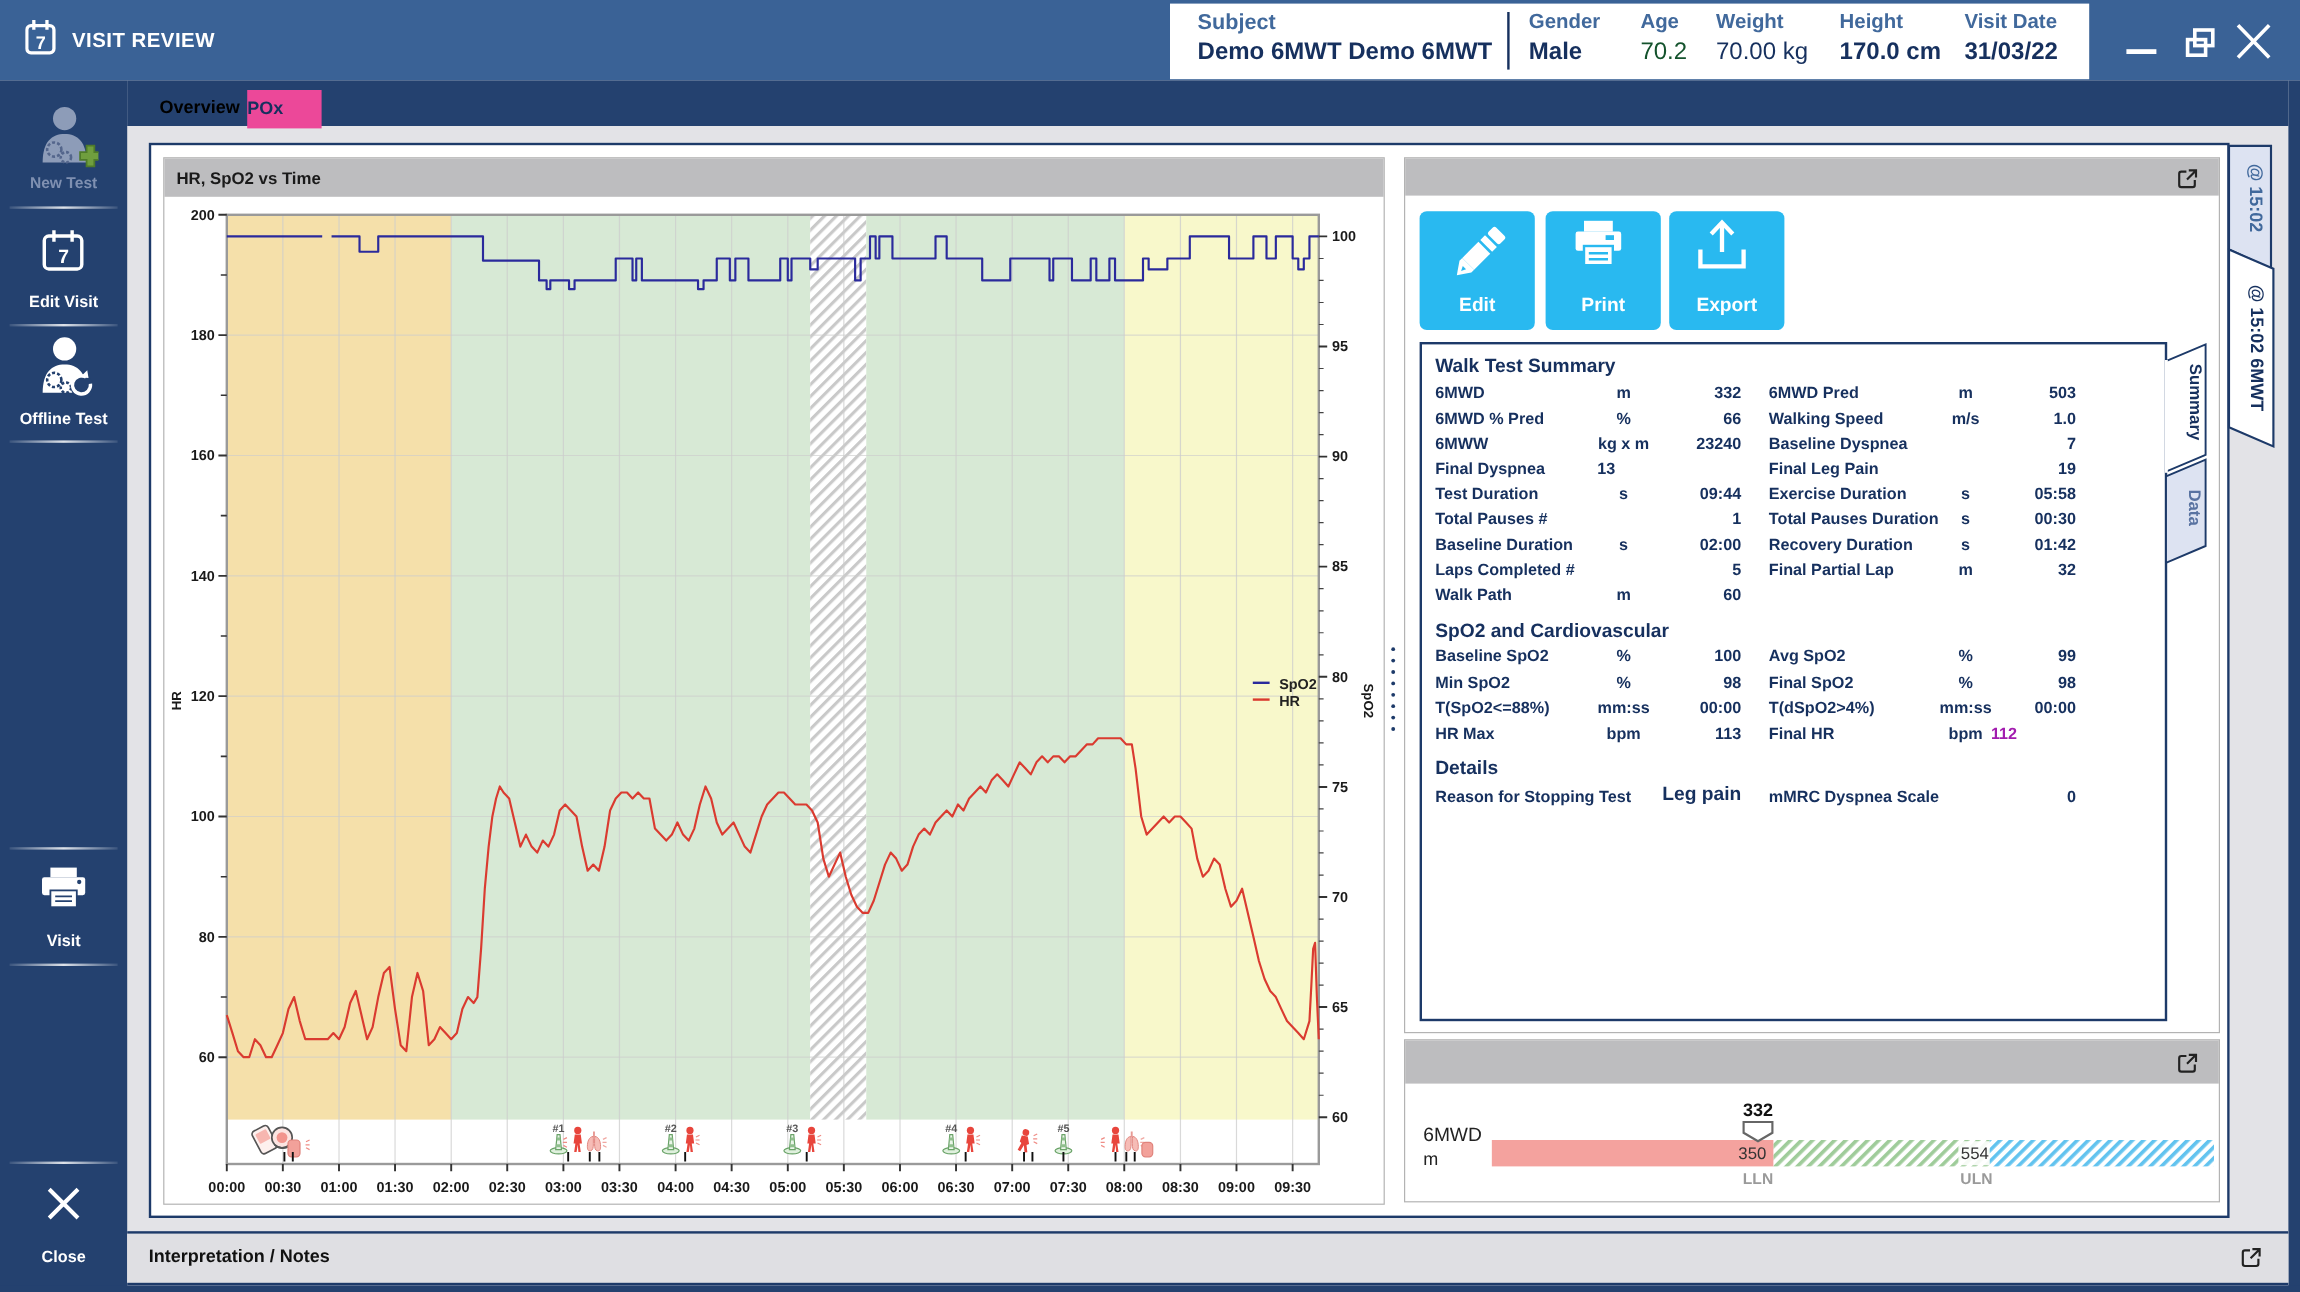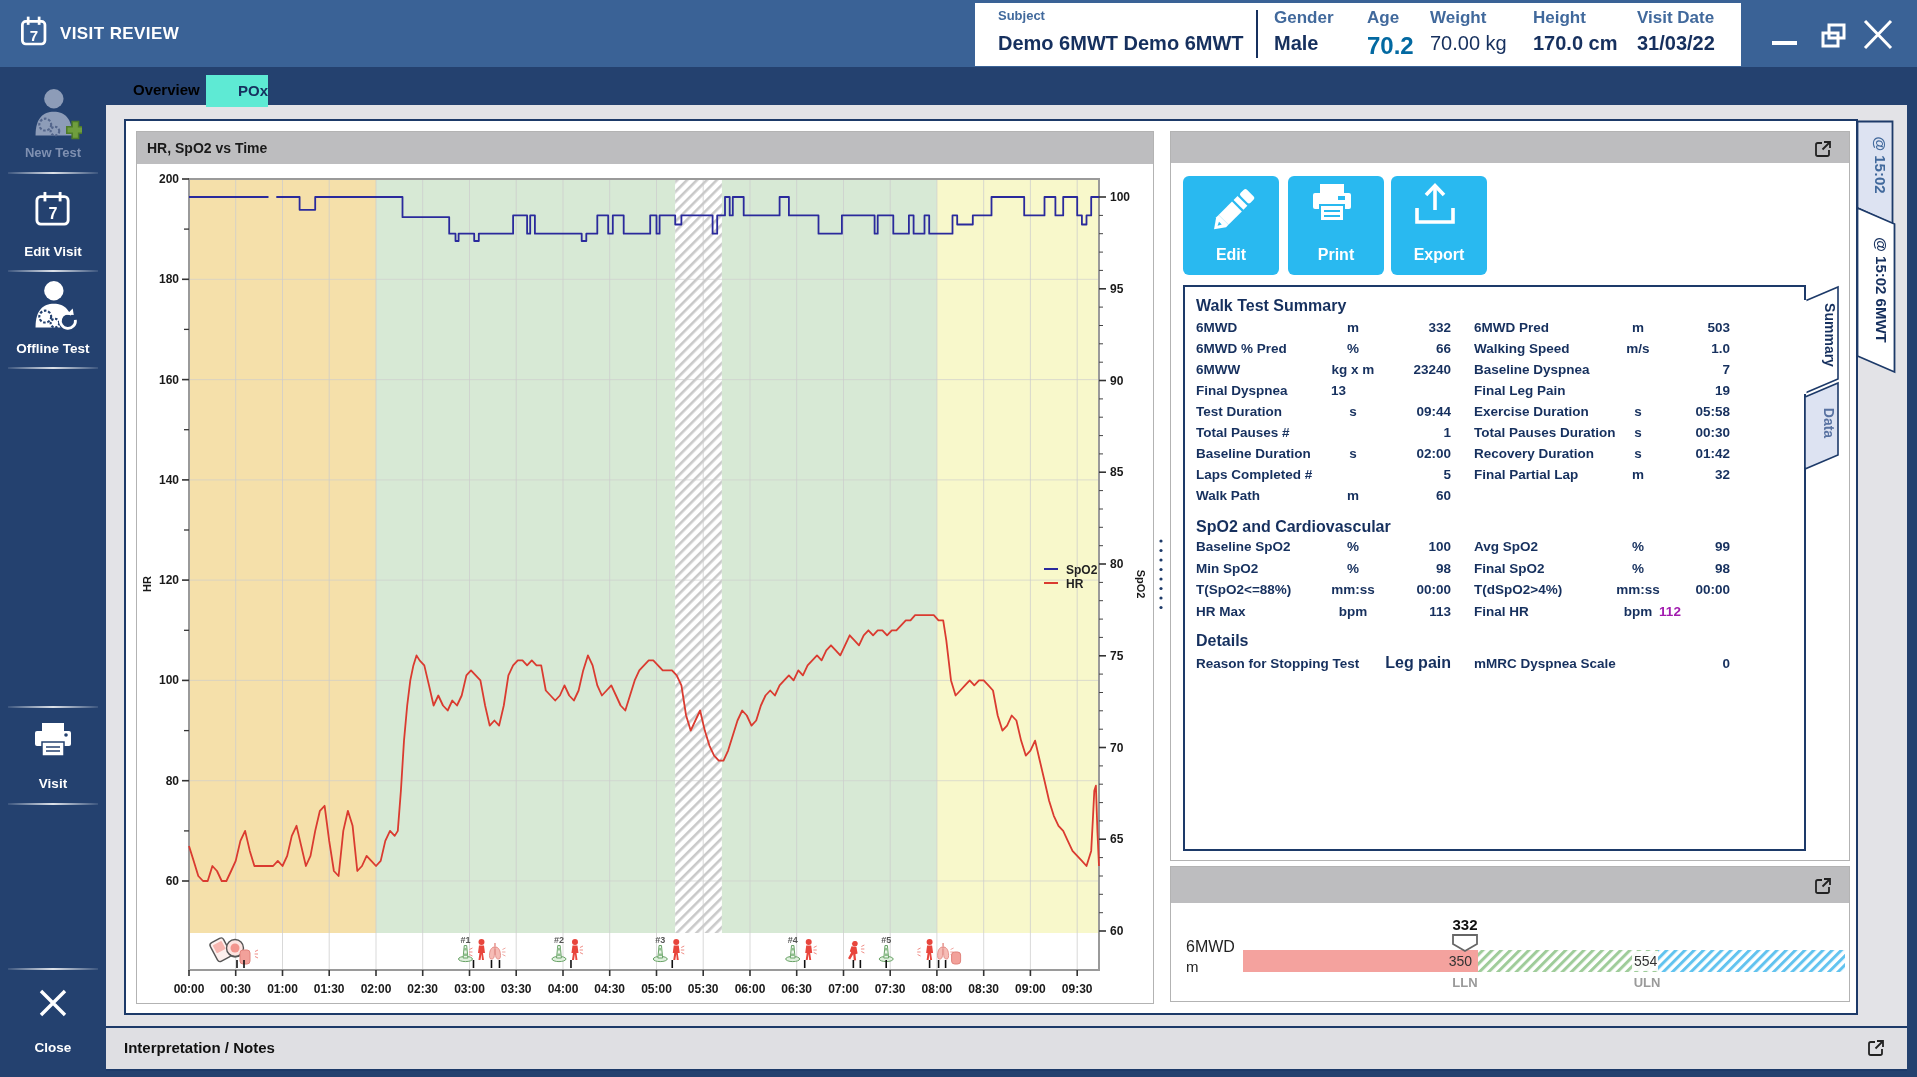--- a/index.html
+++ b/index.html
@@ -8,26 +8,26 @@
 <div class="abs" style="left:0;top:0;width:1917px;height:67px;background:#3a6296"></div>
 <svg style="position:absolute;left:21px;top:14px" width="26" height="34" viewBox="0 0 38 46">
     <rect x="2" y="9" width="33" height="33" rx="5" fill="none" stroke="#fff" stroke-width="4"></rect>
     <line x1="10.5" y1="2" x2="10.5" y2="14" stroke="#fff" stroke-width="4"></line>
     <line x1="26.5" y1="2" x2="26.5" y2="14" stroke="#fff" stroke-width="4"></line>
     <text x="19" y="37" font-size="22" font-weight="bold" fill="#fff" text-anchor="middle" font-family="Liberation Sans, sans-serif">7</text>
   </svg>
 <div class="abs" style="left:60px;top:24px;font-size:17px;font-weight:bold;color:#fff;letter-spacing:0.4px">VISIT REVIEW</div>
 <div class="abs" style="left:975px;top:3px;width:766px;height:63px;background:#fff"></div>
 <div class="abs" style="left:1256px;top:10px;width:2px;height:48px;background:#16305e"></div>
-<div class="abs" style="left:998px;top:8px;width:250px;font-size:13px;color:#41699c;font-weight:bold">Subject</div>
+<div class="abs" style="left:998px;top:8px;width:250px;font-size:18px;color:#41699c;font-weight:bold">Subject</div>
 <div class="abs" style="left:998px;top:32px;width:250px;font-size:20px;color:#16305e;font-weight:bold">Demo 6MWT Demo 6MWT</div>
 <div class="abs" style="left:1274px;top:8px;width:90px;font-size:17px;color:#41699c;font-weight:bold">Gender</div>
 <div class="abs" style="left:1274px;top:32px;width:90px;font-size:20px;color:#16305e;font-weight:bold">Male</div>
 <div class="abs" style="left:1367px;top:8px;width:60px;font-size:17px;color:#41699c;font-weight:bold">Age</div>
-<div class="abs" style="left:1367px;top:32px;width:60px;font-size:24px;color:#0369a1;font-weight:bold">70.2</div>
+<div class="abs" style="left:1367px;top:32px;width:60px;font-size:20px;color:#14532d;font-weight:normal">70.2</div>
 <div class="abs" style="left:1430px;top:8px;width:100px;font-size:17px;color:#41699c;font-weight:bold">Weight</div>
 <div class="abs" style="left:1430px;top:32px;width:100px;font-size:20px;color:#16305e;font-weight:normal">70.00 kg</div>
 <div class="abs" style="left:1533px;top:8px;width:100px;font-size:17px;color:#41699c;font-weight:bold">Height</div>
 <div class="abs" style="left:1533px;top:32px;width:100px;font-size:20px;color:#16305e;font-weight:bold">170.0 cm</div>
 <div class="abs" style="left:1637px;top:8px;width:100px;font-size:17px;color:#41699c;font-weight:bold">Visit Date</div>
 <div class="abs" style="left:1637px;top:32px;width:100px;font-size:20px;color:#16305e;font-weight:bold">31/03/22</div>
 <div class="abs" style="left:1772px;top:41px;width:25px;height:4px;background:#fff"></div>
 <svg class="abs" style="left:1820px;top:22px" width="28" height="28" viewBox="0 0 28 28">
     <rect x="9" y="3" width="15" height="13" fill="none" stroke="#fff" stroke-width="3"></rect>
     <rect x="3" y="11" width="15" height="13" fill="none" stroke="#fff" stroke-width="3"></rect>
@@ -77,21 +77,21 @@
       <line x1="13" y1="29" x2="27" y2="29" stroke="#24416f" stroke-width="1.5"></line>
     </svg></div>
 <div class="abs" style="left:0;top:776px;width:106px;text-align:center;font-size:13.5px;font-weight:bold;color:#fff">Visit</div>
 <div class="abs" style="left:8px;top:803px;width:90px;height:2px;background:linear-gradient(90deg, rgba(255,255,255,0.1), rgba(255,255,255,0.85), rgba(255,255,255,0.1))"></div>
 <div class="abs" style="left:8px;top:968px;width:90px;height:2px;background:linear-gradient(90deg, rgba(255,255,255,0.1), rgba(255,255,255,0.85), rgba(255,255,255,0.1))"></div>
 <div class="abs" style="left:35px;top:985px"><svg width="36" height="36" viewBox="0 0 36 36">
       <path d="M6 6 L30 30 M30 6 L6 30" stroke="#fff" stroke-width="3.4"></path>
     </svg></div>
 <div class="abs" style="left:0;top:1040px;width:106px;text-align:center;font-size:13.5px;font-weight:bold;color:#fff">Close</div>
 <div class="abs" style="left:133px;top:75px;width:80px;height:30px;font-size:15px;font-weight:bold;color:#000000;line-height:30px">Overview</div>
-<div class="abs" style="left:206px;top:75px;width:62px;height:32px;background:#5eead4;text-align:right;font-size:15px;font-weight:bold;color:#16305e;line-height:32px">POx</div>
+<div class="abs" style="left:206px;top:75px;width:62px;height:32px;background:#ec4899;text-align:left;font-size:15px;font-weight:bold;color:#16305e;line-height:32px">POx</div>
 <div class="abs" style="left:124px;top:119px;width:1734px;height:896px;background:#fff;border:2px solid #1d3a69"></div>
 <div class="abs" style="left:136px;top:131px;width:1018px;height:873px;border:1px solid #b3b3b3;background:#fff"></div>
 <div class="abs" style="left:137px;top:132px;width:1016px;height:32px;background:#bdbdbf;font-size:14px;font-weight:bold;color:#1a1a1a;line-height:32px;padding-left:10px">HR, SpO2 vs Time</div>
 <div class="abs" style="left:137px;top:164px;width:1016px;height:839px"><svg width="1016" height="839" viewBox="0 0 1016 839" font-family="Liberation Sans, sans-serif">
       <defs>
         <pattern id="hp" width="7" height="7" patternTransform="rotate(45)" patternUnits="userSpaceOnUse">
           <rect width="7" height="7" fill="#ffffff"></rect>
           <rect width="2.6" height="7" fill="#c9c9c9"></rect>
         </pattern>
       </defs>

